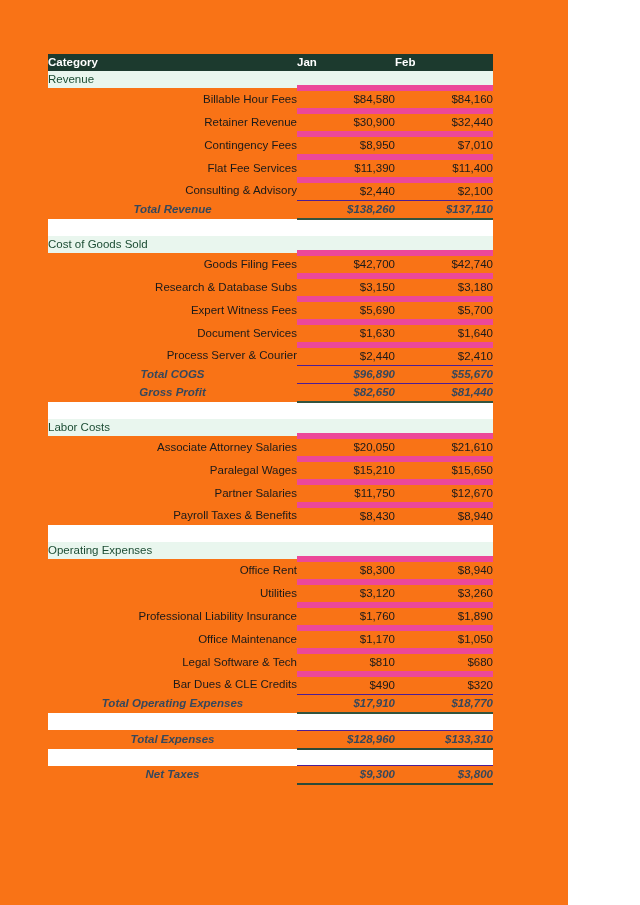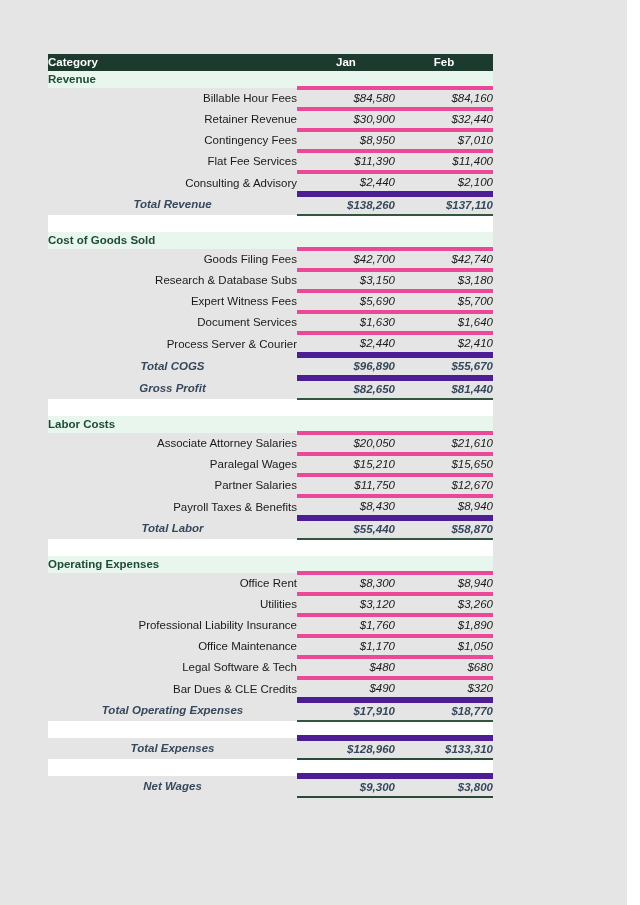--- a/index.html
+++ b/index.html
@@ -7,23 +7,23 @@
     margin: 0;
     padding: 0;
     width: 640px;
     height: 905px;
     background: #ffffff;
     font-family: "Liberation Sans", sans-serif;
   }
 
   #sheet {
     position: relative;
-    width: 627px;
+    width: 568px;
     height: 905px;
-    background: #e5e5e5;
+    background: #f97316;
     overflow: hidden;
   }
 
   #statement-table {
     position: absolute;
     left: 48px;
     top: 54px;
     width: 445px;
     border-collapse: collapse;
     table-layout: fixed;
@@ -47,58 +47,57 @@
   
   thead th {
     background: #1c3a2e;
     color: #ffffff;
     font-weight: bold;
     font-size: 12.5px;
     height: 20px;
     line-height: 20px;
   }
   th.h-label { text-align: left;   padding-left: 5px; }
-  th.h-num   { text-align: center; }
+  th.h-num   { text-align: left; }
 
   
   tr.section-row td {
     background: #e9f6ee;
     color: #1c4d34;
-    font-weight: bold;
+    font-weight: normal;
     font-size: 12px;
     height: 18px;
     line-height: 18px;
   }
   tr.section-row td.lbl { padding-left: 5px; text-align: left; }
 
   
   tr.item-row td.lbl {
     color: #1a1a1a;
     padding-left: 5px;
     text-align: right;
   }
   tr.item-row td.num {
     color: #1a1a1a;
     text-align: right;
     padding-right: 4px;
-    border-top: 4px solid #ec4899;
-    font-style: italic;
+    border-top: 6px solid #ec4899;
   }
 
   
   tr.total-row td {
     color: #36485c;
     font-weight: bold;
     font-style: italic;
   }
   tr.total-row td.lbl { padding-left: 5px; text-align: center; }
   tr.total-row td.num {
     text-align: right;
     padding-right: 4px;
-    border-top: 6px solid #4c1d95;
+    border-top: 1px solid #4c1d95;
   }
 
   
   tr.total-row.rule td.num { border-bottom: 2px solid #33543f; }
 
   
   tr.total-row.grand td.num { border-bottom: 2px solid #2c4a38; }
 
   
   tr.spacer-row td {
@@ -229,25 +228,20 @@
         <tr class="item-row">
           <td class="lbl">Partner Salaries</td>
           <td class="num">$11,750</td>
           <td class="num">$12,670</td>
         </tr>
         <tr class="item-row">
           <td class="lbl">Payroll Taxes &amp; Benefits</td>
           <td class="num">$8,430</td>
           <td class="num">$8,940</td>
         </tr>
-        <tr class="total-row rule">
-          <td class="lbl">Total Labor</td>
-          <td class="num">$55,440</td>
-          <td class="num">$58,870</td>
-        </tr>
         <tr class="spacer-row">
           <td class="lbl"></td>
           <td class="num"></td>
           <td class="num"></td>
         </tr>
         <tr class="section-row">
           <td class="lbl">Operating Expenses</td>
           <td class="num"></td>
           <td class="num"></td>
         </tr>
@@ -266,21 +260,21 @@
           <td class="num">$1,760</td>
           <td class="num">$1,890</td>
         </tr>
         <tr class="item-row">
           <td class="lbl">Office Maintenance</td>
           <td class="num">$1,170</td>
           <td class="num">$1,050</td>
         </tr>
         <tr class="item-row">
           <td class="lbl">Legal Software &amp; Tech</td>
-          <td class="num">$480</td>
+          <td class="num">$810</td>
           <td class="num">$680</td>
         </tr>
         <tr class="item-row">
           <td class="lbl">Bar Dues &amp; CLE Credits</td>
           <td class="num">$490</td>
           <td class="num">$320</td>
         </tr>
         <tr class="total-row rule">
           <td class="lbl">Total Operating Expenses</td>
           <td class="num">$17,910</td>
@@ -295,19 +289,19 @@
           <td class="lbl">Total Expenses</td>
           <td class="num">$128,960</td>
           <td class="num">$133,310</td>
         </tr>
         <tr class="spacer-row">
           <td class="lbl"></td>
           <td class="num"></td>
           <td class="num"></td>
         </tr>
         <tr class="total-row rule grand">
-          <td class="lbl">Net Wages</td>
+          <td class="lbl">Net Taxes</td>
           <td class="num">$9,300</td>
           <td class="num">$3,800</td>
         </tr>
       </tbody>
   </table>
 </div>
 
 </body></html>

